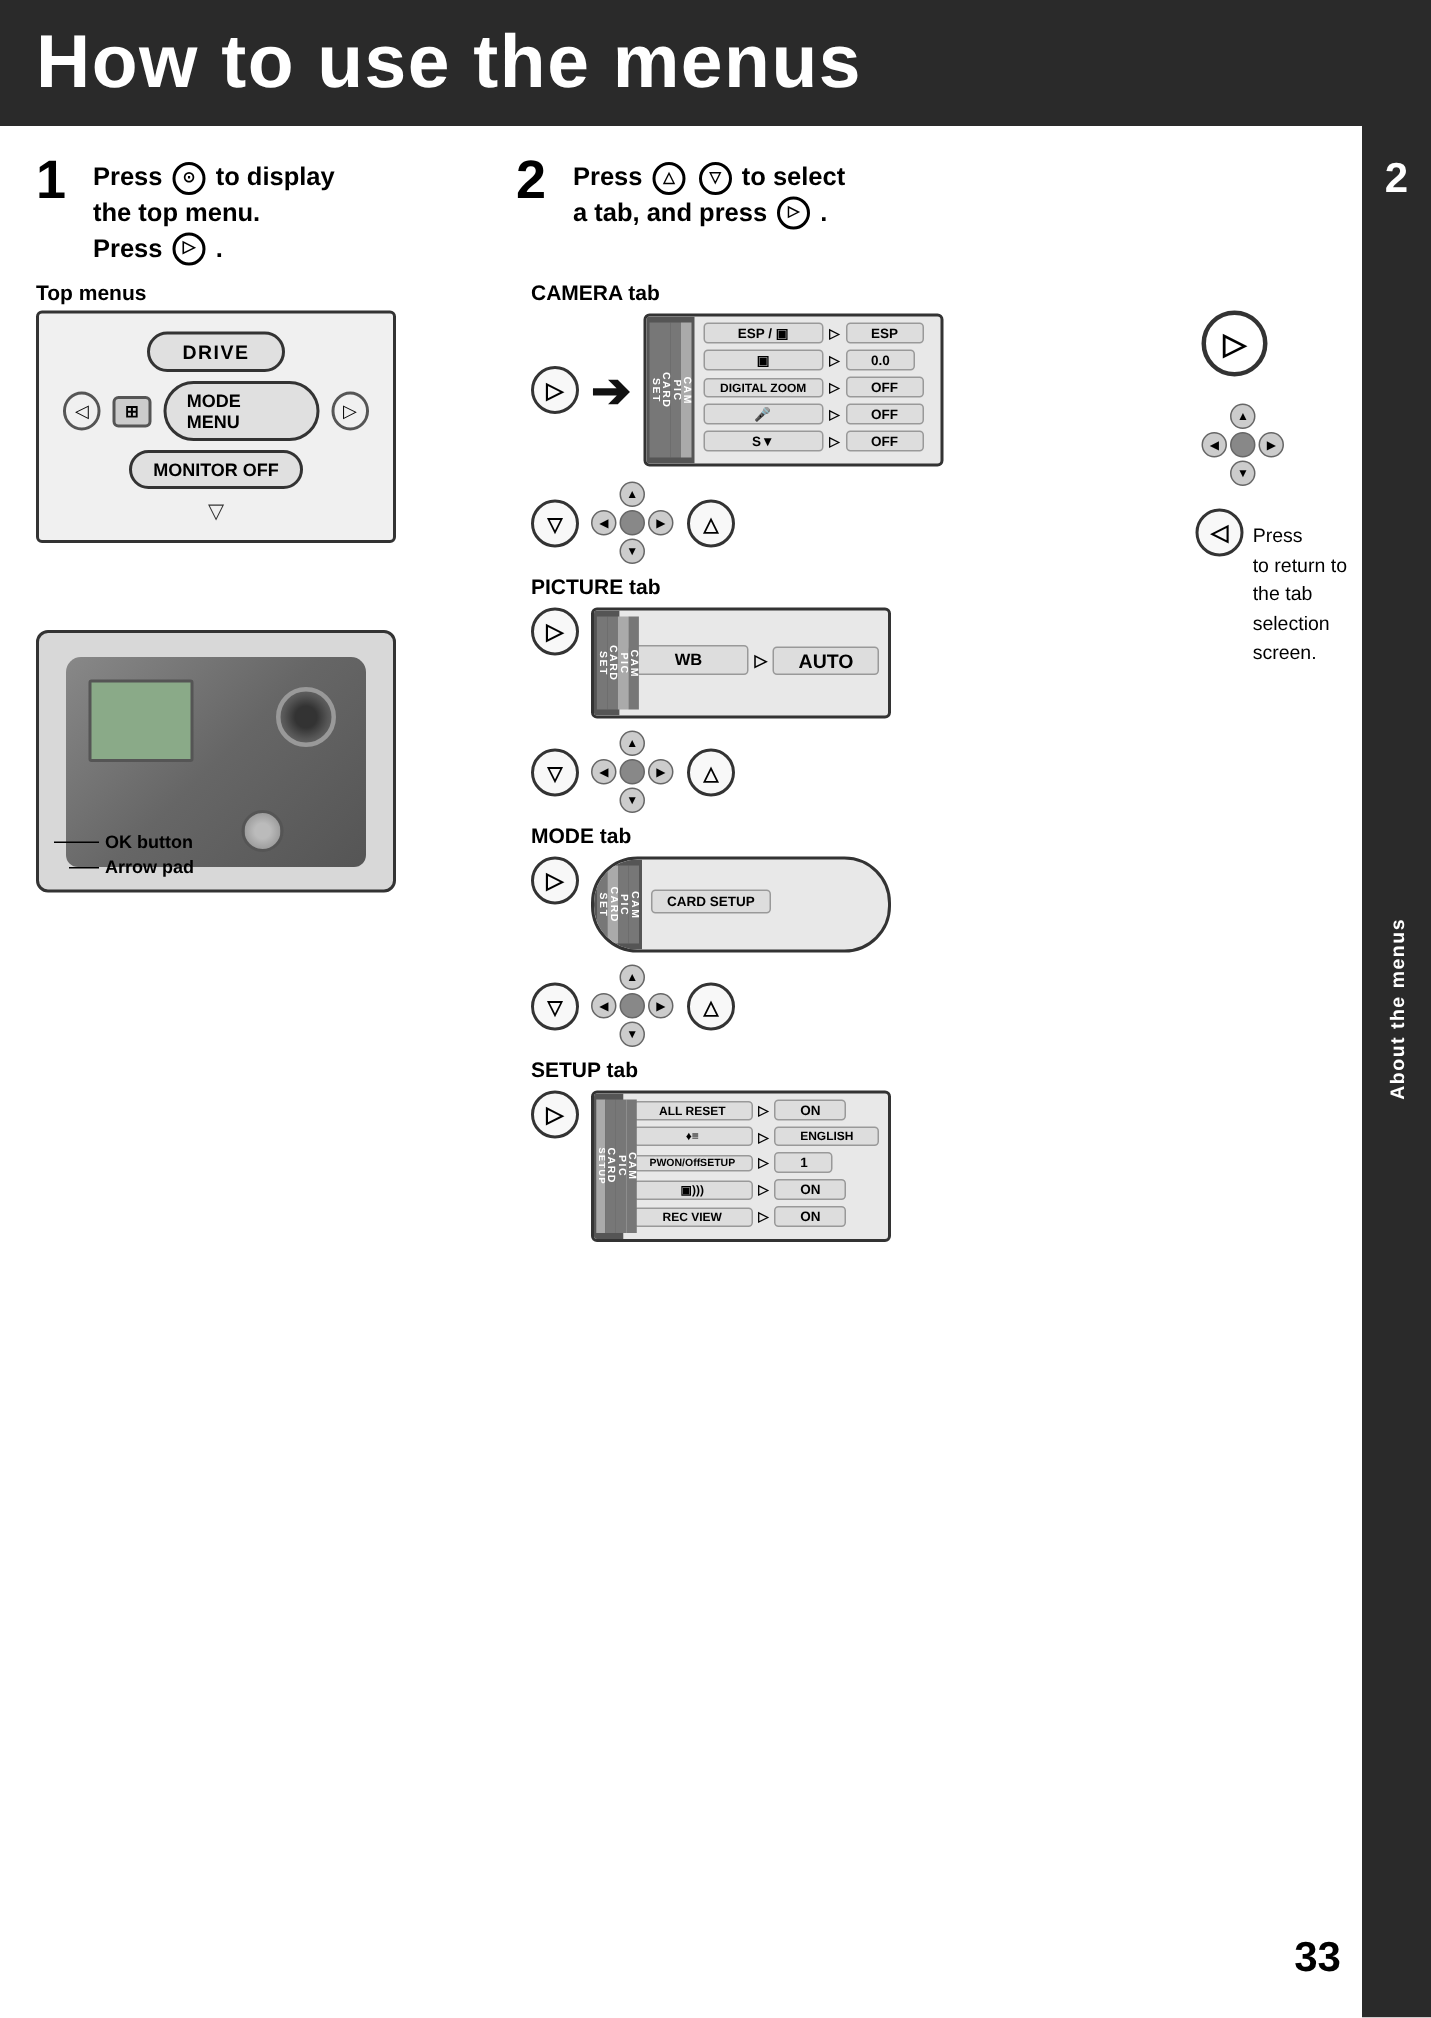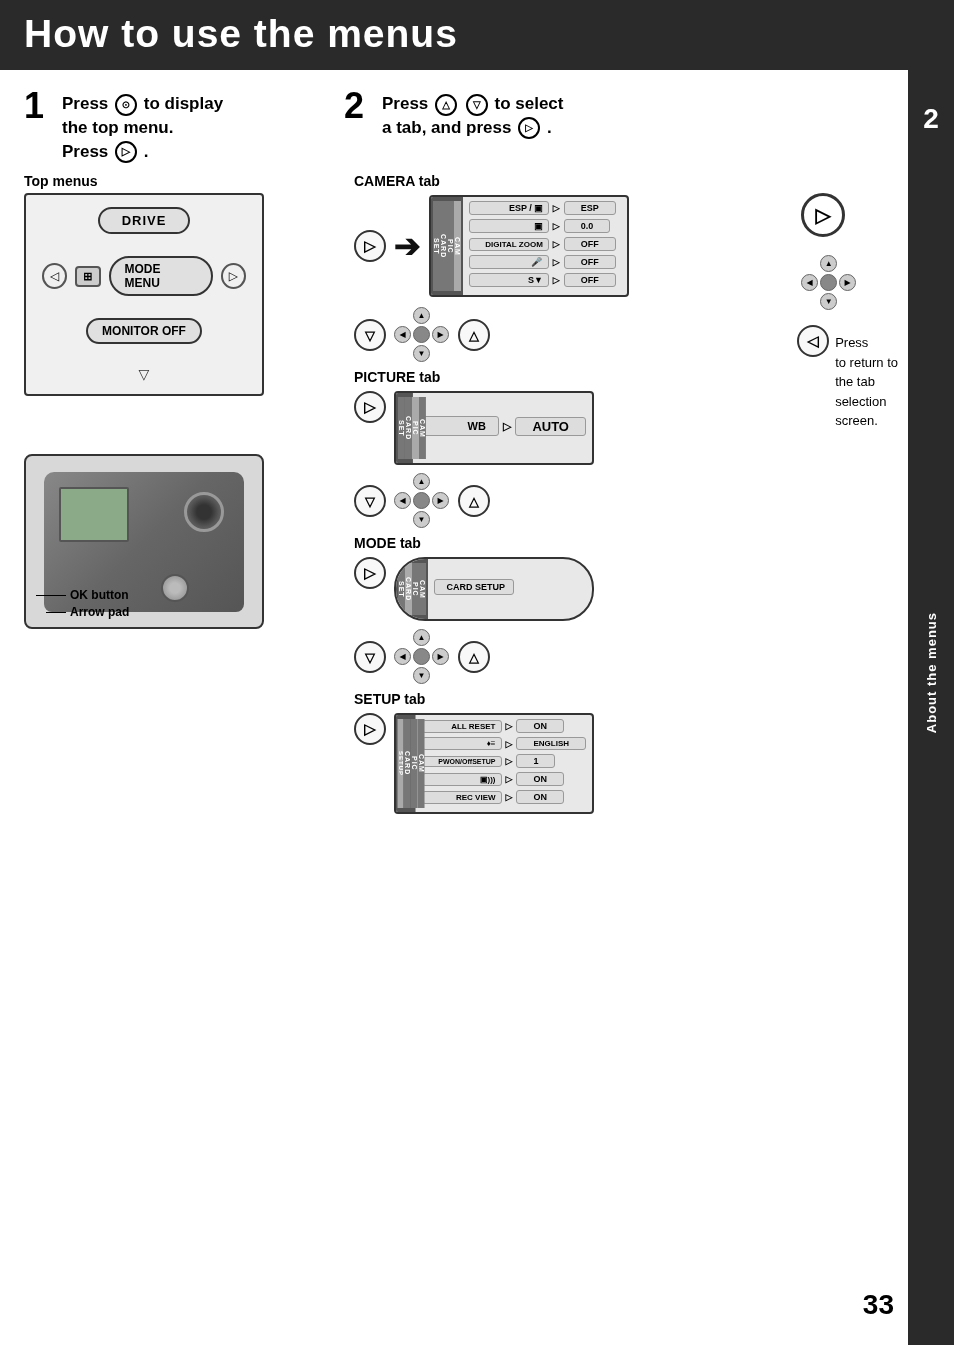--- a/index.html
+++ b/index.html
@@ -13,21 +13,21 @@
     }
 
     
     .header {
       background: #2a2a2a;
       color: #fff;
       padding: 12px 24px 14px 24px;
       margin-bottom: 18px;
     }
     .header h1 {
-      font-size: 39px;
+      font-size: 50px;
       font-weight: 900;
       letter-spacing: 1px;
     }
 
     
     .right-sidebar {
       position: absolute;
       right: 0;
       top: 0;
       width: 46px;
@@ -129,21 +129,21 @@
       border-radius: 4px;
       padding: 12px 16px;
       width: 240px;
       background: #f0f0f0;
       margin-bottom: 18px;
     }
     .top-menu-inner {
       display: flex;
       flex-direction: column;
       align-items: center;
-      gap: 22px;
+      gap: 6px;
     }
     .drive-btn {
       border: 2px solid #333;
       border-radius: 20px;
       padding: 4px 22px;
       font-size: 13px;
       font-weight: bold;
       background: #e0e0e0;
       letter-spacing: 1px;
     }
@@ -274,21 +274,21 @@
       gap: 4px;
     }
     .menu-item-label {
       border: 1px solid #999;
       border-radius: 3px;
       padding: 1px 5px;
       font-size: 9px;
       font-weight: bold;
       background: #ddd;
       min-width: 80px;
-      text-align: right;
+      text-align: center;
     }
     .menu-item-arrow {
       font-size: 9px;
       font-weight: bold;
     }
     .menu-item-value {
       border: 1px solid #999;
       border-radius: 3px;
       padding: 1px 16px;
       font-size: 9px;

